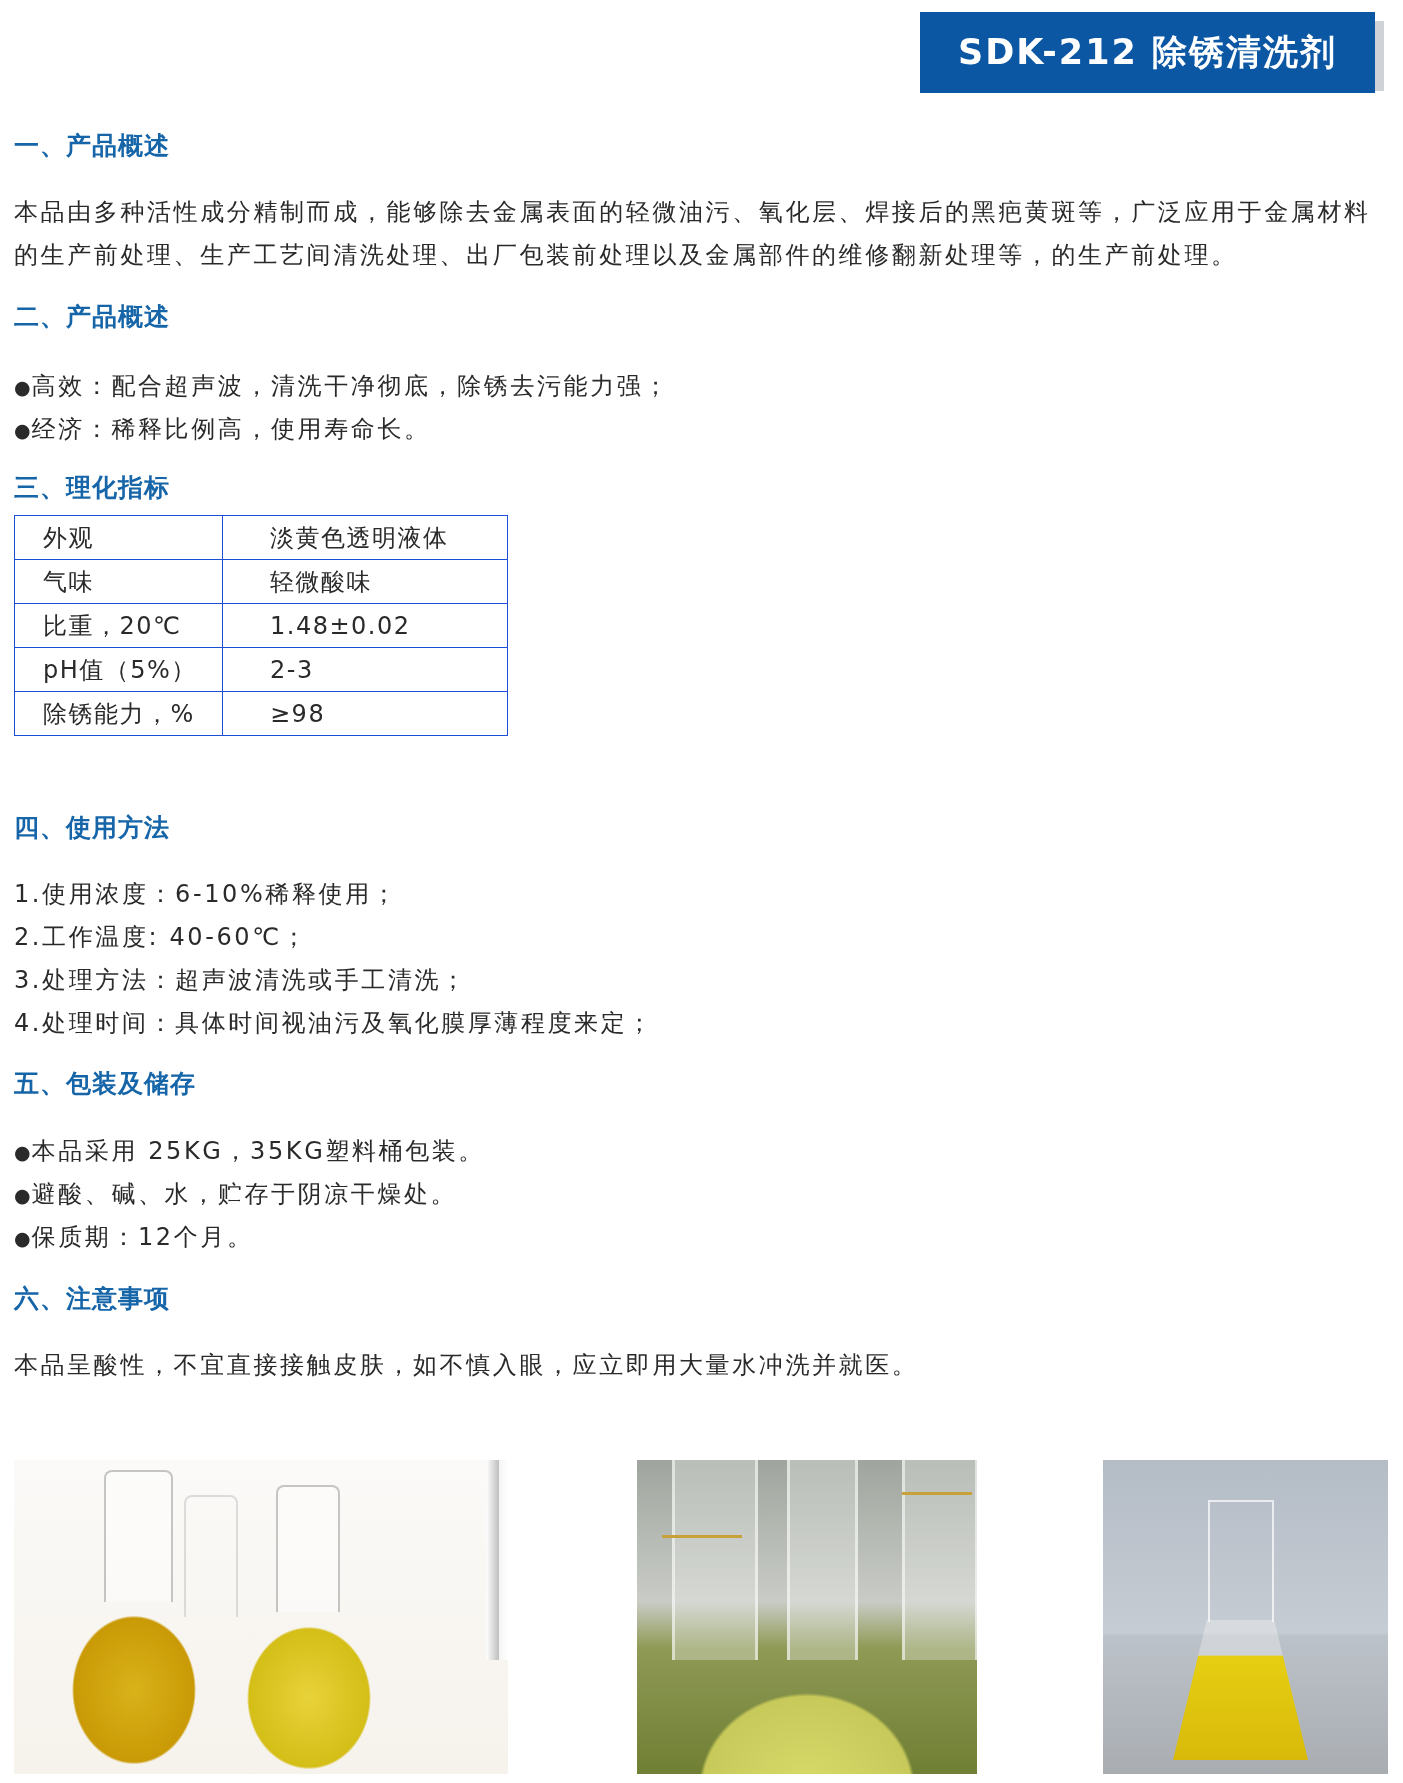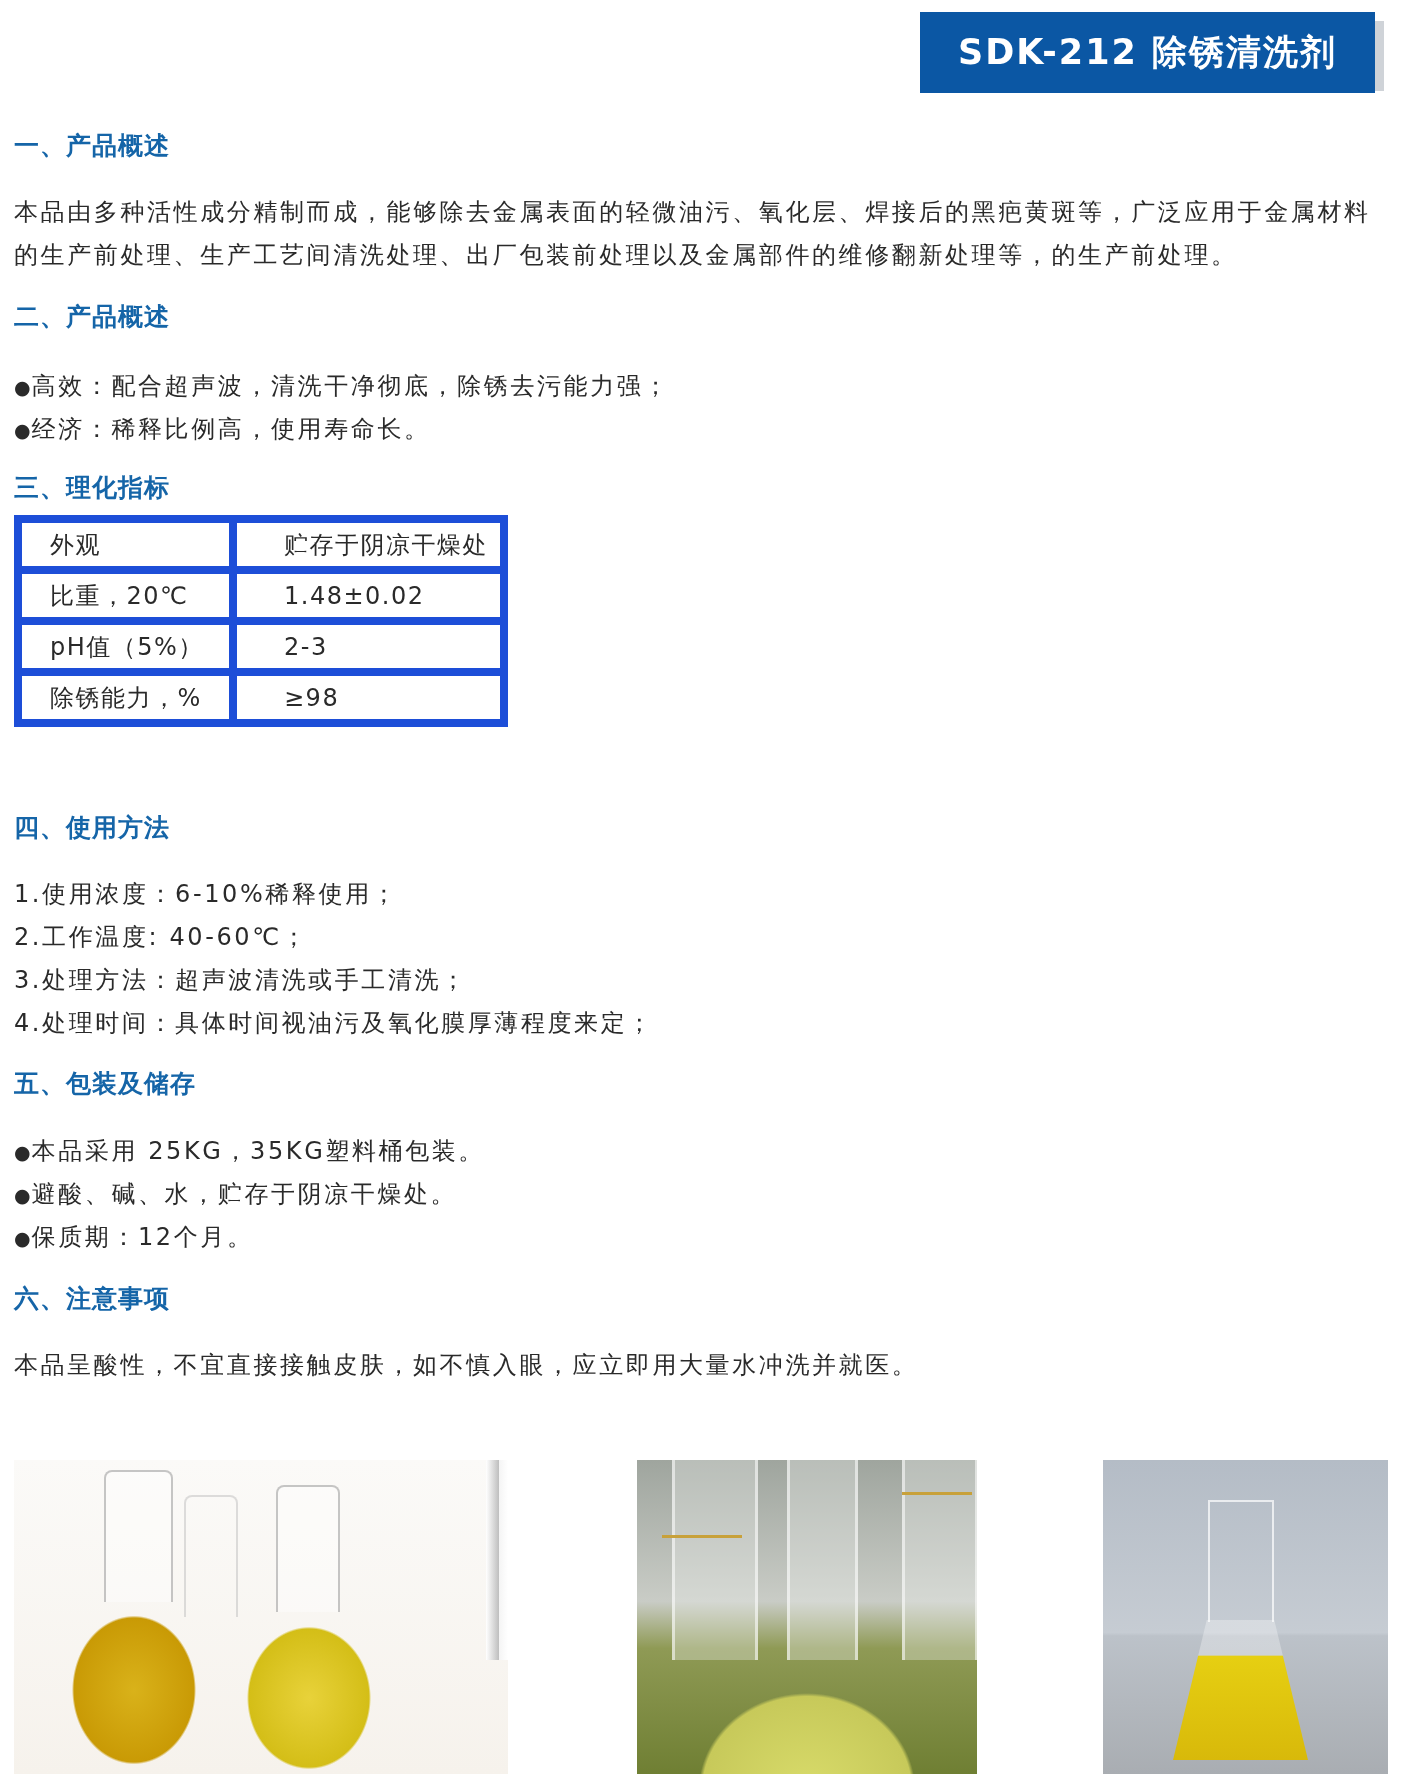--- a/index.html
+++ b/index.html
@@ -27,21 +27,21 @@
     position: absolute; left: 14px;
     font-size: 24px; line-height: 32px; letter-spacing: 2.6px;
     color: #2a2a2a; white-space: nowrap; margin-top: 24px;
   }
   .bullet::before { content: "●"; font-size: 19px; letter-spacing: 0; margin-right: 1px; }
   table.spec {
     position: absolute; left: 14px; top: 515px;
     border-collapse: collapse; width: 494px;
   }
   table.spec td {
-    border: 8px solid #1d4ed8; height: 43px; padding: 0;
+    border: 1px solid #1d4ed8; height: 43px; padding: 0;
     font-size: 24px; color: #2a2a2a; letter-spacing: 1.5px; white-space: nowrap;
   }
   table.spec td.k { width: 179px; padding-left: 28px; }
   table.spec td.v { padding-left: 47px; }
   .photo { position: absolute; top: 1460px; height: 314px; overflow: hidden; }
   .p1 {
     left: 14px; width: 494px;
     background:
       radial-gradient(ellipse 100px 120px at 120px 230px, #d9b21a 0%, #c99a05 60%, rgba(0,0,0,0) 62%),
       radial-gradient(ellipse 100px 115px at 295px 238px, #e8d23a 0%, #d4be17 60%, rgba(0,0,0,0) 62%),
@@ -87,21 +87,25 @@
 
 <div class="h" style="top:302px">二、产品概述</div>
 <div class="line bullet" style="top:346px">高效：配合超声波，清洗干净彻底，除锈去污能力强；</div>
 <div class="line bullet" style="top:389px">经济：稀释比例高，使用寿命长。</div>
 
 <div class="h" style="top:473px">三、理化指标</div>
 <table class="spec">
   <tbody>
       <tr>
     <td class="k">外观</td>
-    <td class="v">贮存于阴凉干燥处</td>
+    <td class="v">淡黄色透明液体</td>
+  </tr>
+  <tr>
+    <td class="k">气味</td>
+    <td class="v">轻微酸味</td>
   </tr>
   <tr>
     <td class="k">比重，20℃</td>
     <td class="v">1.48±0.02</td>
   </tr>
   <tr>
     <td class="k">pH值（5%）</td>
     <td class="v">2-3</td>
   </tr>
   <tr>

